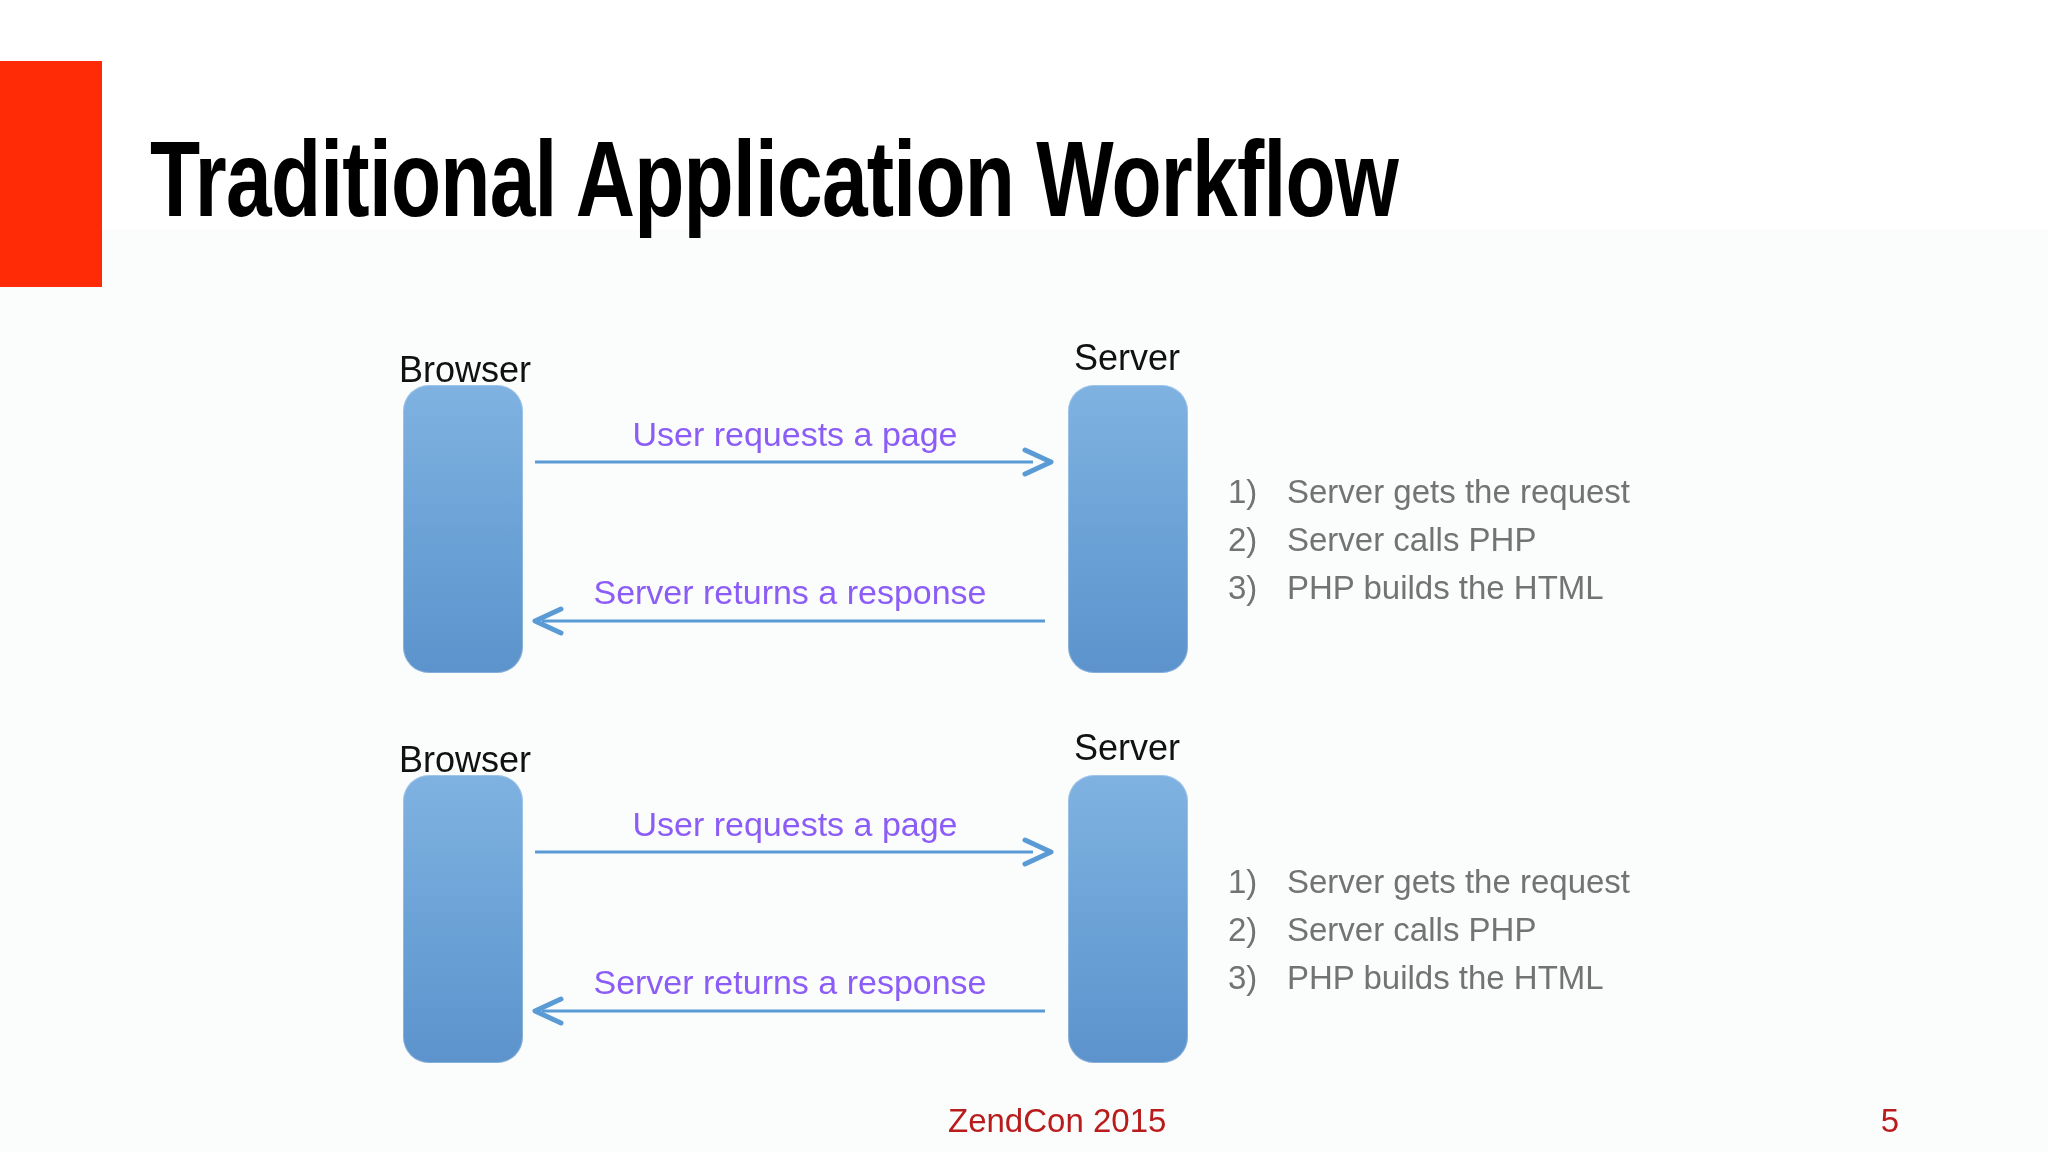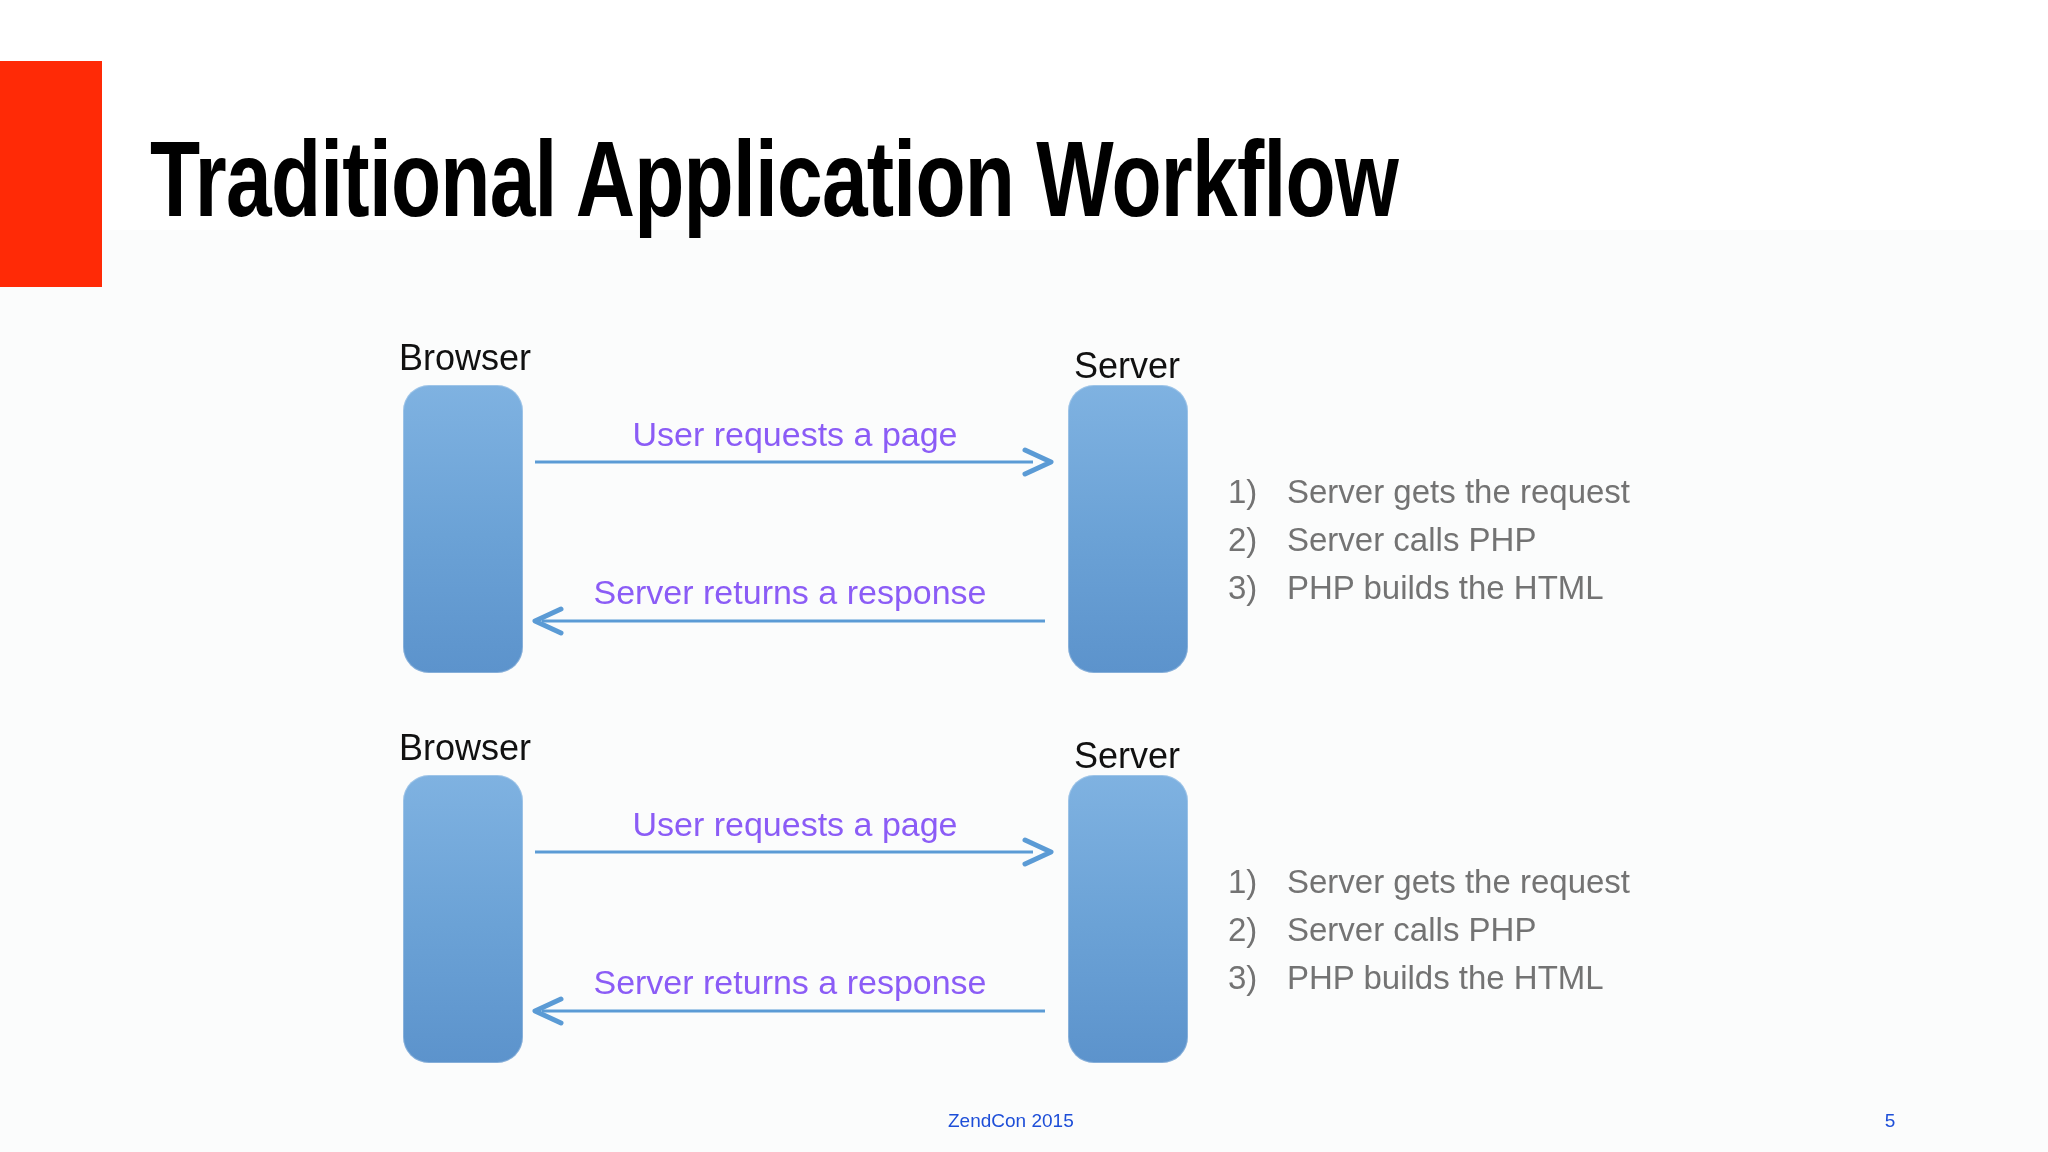--- a/index.html
+++ b/index.html
@@ -15,41 +15,41 @@
   .slide-title{
     position:absolute;left:150px;top:114px;margin:0;
     font-size:108px;font-weight:700;color:#000;
     letter-spacing:-1px;white-space:nowrap;line-height:1.2;
     transform:scaleX(0.76);transform-origin:left top;
   }
   .diagram{position:absolute;left:0;width:2048px;height:366px;}
   .diagram.row1{top:330px;}
   .diagram.row2{top:720px;}
   .node-label{position:absolute;font-size:36px;line-height:44px;text-align:center;color:#111;}
-  .label-browser{left:385px;top:6px;width:160px;}
-  .label-server{left:1047px;top:14px;width:160px;}
+  .label-browser{left:385px;top:18px;width:160px;}
+  .label-server{left:1047px;top:6px;width:160px;}
   .node{
     position:absolute;width:120px;height:288px;top:55px;border-radius:26px;
     background:linear-gradient(180deg,#7fb2e1 0%,#6ba2d6 52%,#5c93cc 100%);
     box-shadow:inset 0 0 0 1px rgba(255,255,255,0.25);
   }
   .node-browser{left:403px;}
   .node-server{left:1068px;}
   .arrow-svg{position:absolute;width:530px;height:30px;display:block;}
   .request-svg{left:528px;top:117px;}
   .response-svg{left:528px;top:276px;}
   .arrow-line{stroke:#5b9bd5;stroke-width:3;}
   .arrow-head{stroke:#5b9bd5;stroke-width:5;fill:none;stroke-linecap:round;stroke-linejoin:round;}
   .arrow-label{position:absolute;width:500px;font-size:34px;line-height:40px;text-align:center;color:#8b5cf6;white-space:nowrap;}
   .label-request{left:545px;top:84px;}
   .label-response{left:540px;top:242px;}
   .steps{position:absolute;left:1228px;top:138px;margin:0;padding:0;list-style:none;}
   .steps li{font-size:33px;line-height:48px;white-space:nowrap;color:#737373;}
   .steps .num{display:inline-block;width:59px;}
-  .footer-text,.page-number{position:absolute;font-size:19px;line-height:30px;color:#1d4ed8;}
+  .footer-text,.page-number{position:absolute;font-size:33px;line-height:30px;color:#b91c1c;}
   .footer-text{left:948px;top:1106px;}
   .page-number{left:1870px;top:1106px;width:40px;text-align:center;}
 </style>
 </head>
 <body>
 
 <div class="stage">
   <div class="tint-band"></div>
   <div class="red-block"></div>
   <h1 class="slide-title">Traditional Application Workflow</h1>

